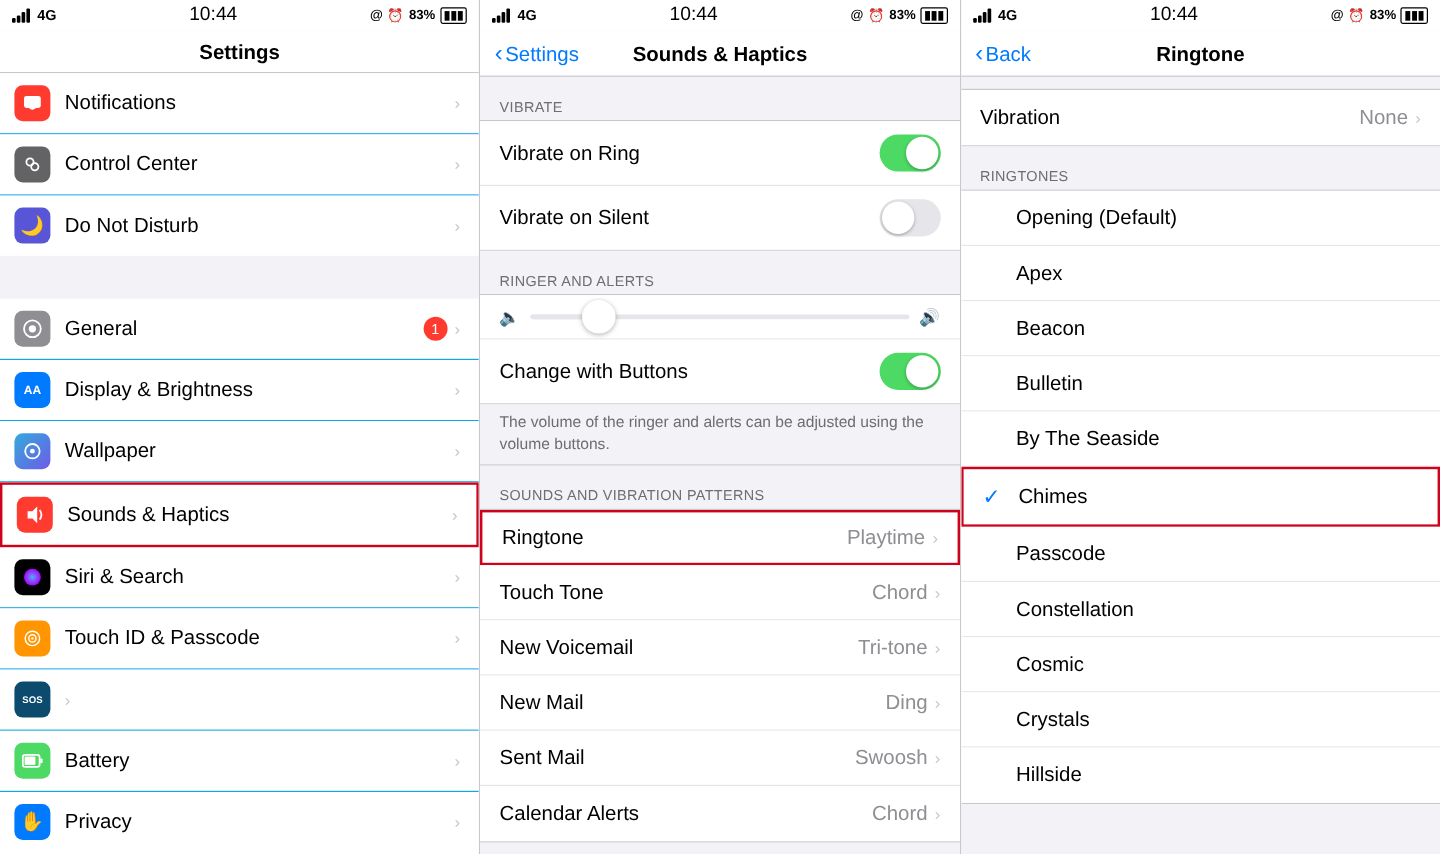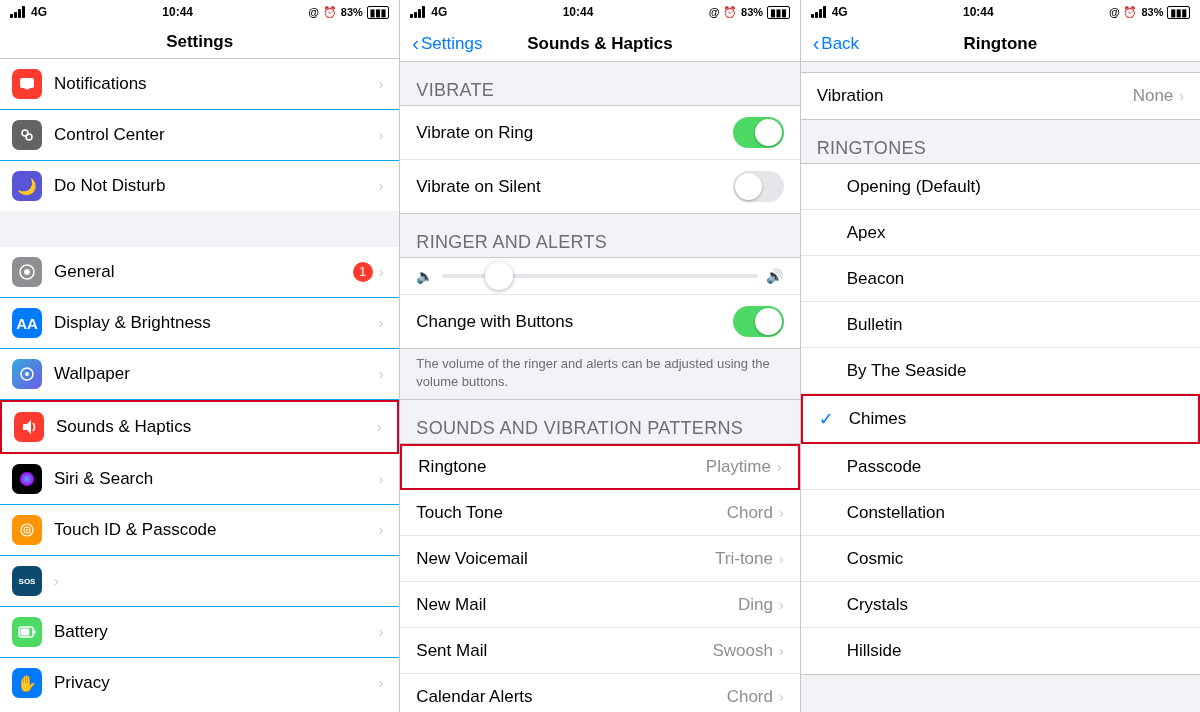--- a/index.html
+++ b/index.html
@@ -26,21 +26,21 @@
     .status-bar {
       background: #fff;
       display: flex;
       justify-content: space-between;
       align-items: center;
       padding: 4px 10px;
       font-size: 12px;
       font-weight: 600;
       min-height: 24px;
     }
-    .status-bar .time { font-size: 12px; font-weight: 700; }
+    .status-bar .time { font-size: 16px; font-weight: 400; }
     .status-icons { display: flex; align-items: center; gap: 4px; font-size: 11px; }
     .signal-bars { display: flex; align-items: flex-end; gap: 1px; }
     .signal-bar { background: #000; border-radius: 1px; width: 3px; }
 
     
     .nav-bar {
       background: #fff;
       border-bottom: 1px solid #c8c8cc;
       text-align: center;
       padding: 8px 0 6px;
@@ -140,21 +140,21 @@
       background: #f2f2f7;
       overflow: hidden;
     }
     .sounds-content {
       flex: 1;
       overflow-y: auto;
     }
     .section-header {
       background: #f2f2f7;
       padding: 8px 16px 4px;
-      font-size: 18px;
+      font-size: 12px;
       color: #6d6d72;
       letter-spacing: 0.3px;
       text-transform: uppercase;
     }
     .list-block {
       background: #fff;
       border-top: 1px solid #c8c8cc;
       border-bottom: 1px solid #c8c8cc;
     }
     .list-row {
@@ -344,21 +344,21 @@
             <circle cx="9" cy="9" r="7" fill="none" stroke="white" stroke-width="1.5"></circle>
             <circle cx="9" cy="9" r="3" fill="white"></circle>
           </svg>
         </div>
         <span class="item-label">General</span>
         <div class="item-badge">1</div>
         <span class="chevron">›</span>
       </div>
       <div class="settings-item">
         <div class="item-icon" style="background:#007aff;">
-          <span style="font-size:15px;font-weight:800;color:white;">AA</span>
+          <span style="font-size:10px;font-weight:800;color:white;">AA</span>
         </div>
         <span class="item-label">Display &amp; Brightness</span>
         <span class="chevron">›</span>
       </div>
       <div class="settings-item">
         <div class="item-icon" style="background:linear-gradient(135deg,#34aadc,#6c5ce7);">
           <svg width="16" height="16" viewBox="0 0 16 16">
               <circle cx="8" cy="8" r="6" fill="none" stroke="white" stroke-width="1.5"></circle>
               <circle cx="8" cy="8" r="2" fill="white"></circle>
             </svg>

